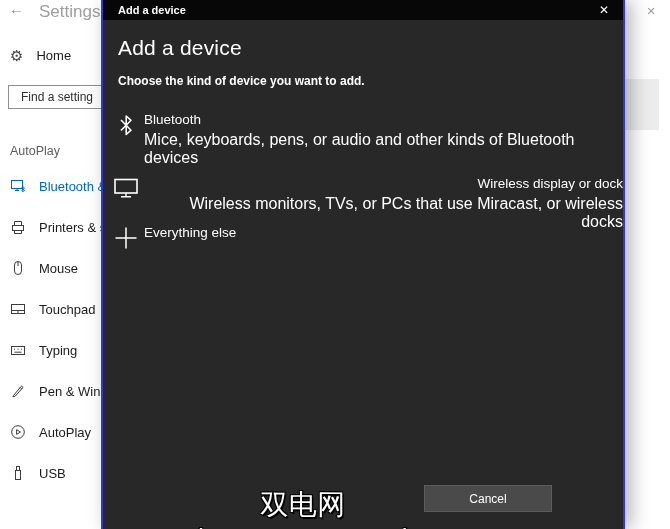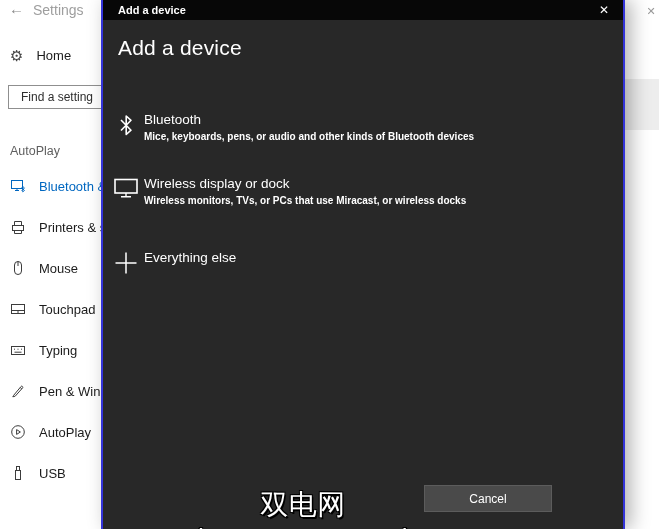--- a/index.html
+++ b/index.html
@@ -10,21 +10,21 @@
     --button-bg:#4a4a4a;
     --gray-block:#ededed;
   }
   html,body{margin:0;padding:0;}
   body{font-family:"Liberation Sans","DejaVu Sans",sans-serif;background:#fff;}
   .screen{position:relative;width:670px;height:529px;overflow:hidden;background:#fff;}
 
   
   .settings{position:absolute;inset:0;background:#fff;}
   .back{position:absolute;left:9px;top:0px;font-size:15px;color:#8a8a8a;cursor:pointer;}
-  .s-title{position:absolute;left:33px;top:2px;font-size:14px;color:#9e9e9e;}
+  .s-title{position:absolute;left:39px;top:2px;font-size:17px;color:#9e9e9e;}
   .win-controls{position:absolute;right:0;top:0;height:22px;display:flex;align-items:center;}
   .wc{width:38px;display:flex;justify-content:center;align-items:center;height:22px;}
   .wc-min-glyph{width:10px;height:1px;background:#9a9a9a;}
   .wc-max-glyph{width:8px;height:8px;border:1px solid #9a9a9a;}
   .wc-close-glyph{font-size:11px;color:#9a9a9a;line-height:1;}
 
   .home-row{position:absolute;left:10px;top:48px;display:flex;align-items:center;gap:13px;cursor:pointer;}
   .gear{font-size:15px;color:#454545;line-height:1;}
   .home-label{font-size:13px;color:#1c1c1c;}
 
@@ -55,24 +55,24 @@
   .d-close{margin-left:auto;padding-right:14px;font-size:12px;color:#fff;cursor:pointer;line-height:1;}
 
   .d-heading{position:absolute;left:15px;top:36px;font-size:21px;font-weight:300;color:#fff;letter-spacing:.2px;}
   .d-sub{position:absolute;left:15px;top:74px;font-size:12px;font-weight:600;color:#fff;}
 
   .d-option{position:absolute;left:0;right:0;height:52px;display:flex;cursor:pointer;}
   .d-option .ic{flex:0 0 28px;margin-left:9px;display:flex;justify-content:center;align-items:flex-start;padding-top:2px;}
   .d-option .ic svg{stroke:#fff;fill:none;}
   .d-option .txt{margin-left:4px;}
   .d-option .t{font-size:13.5px;font-weight:400;color:#fff;line-height:16px;}
-  .d-option .d{font-size:10px;font-weight:700;color:#fff;margin-top:3px;}
+  .d-option .d{font-size:16px;font-weight:400;color:#fff;margin-top:3px;}
   .opt-0{top:112px;}
-  .opt-1{top:176px;}
-  .opt-2{top:250px;}
+  .opt-1{top:176px;text-align:right;}
+  .opt-2{top:225px;}
 
   .watermark{position:absolute;left:60px;top:486px;width:280px;text-align:center;
              font-family:"DejaVu Sans Mono","Liberation Mono",monospace;
              font-size:28px;color:#fff;letter-spacing:.5px;
              text-shadow:1.5px 1.5px 0 #000,-1px -1px 0 #000,1px -1px 0 #000,-1px 1px 0 #000;}
 
   .cancel{position:absolute;left:321px;top:485px;width:128px;height:27px;background:var(--button-bg);
           border:1px solid #5c5c5c;color:#fff;font-size:12px;font-family:"Liberation Sans",sans-serif;
           cursor:pointer;box-sizing:border-box;}
 </style>
@@ -190,20 +190,21 @@
     <div class="gray-btn"></div>
   </div>
 
   <div class="dialog">
     <div class="d-titlebar">
       <span class="d-title">Add a device</span>
       <span class="d-close">✕</span>
     </div>
 
     <div class="d-heading">Add a device</div>
+    <div class="d-sub">Choose the kind of device you want to add.</div>
 
     <div class="d-option opt-0">
       <span class="ic">
         <svg width="16" height="23" viewBox="0 0 16 23">
             <path d="M3 6L13 16.2 8.2 20.5V2L13 6.3 3 16.5" stroke-width="1.6" stroke-linejoin="round"></path>
           </svg>
       </span>
       <span class="txt">
         <div class="t">Bluetooth</div>
         <div class="d">Mice, keyboards, pens, or audio and other kinds of Bluetooth devices</div>

